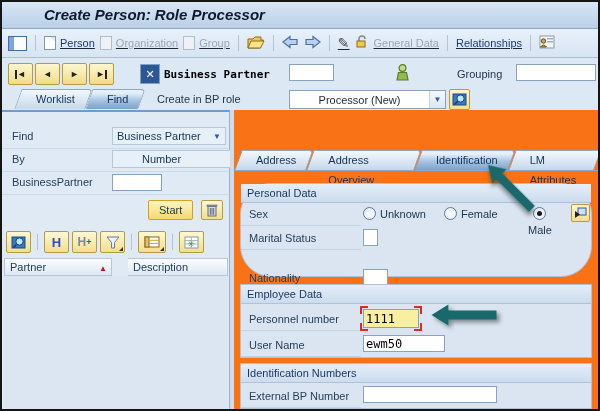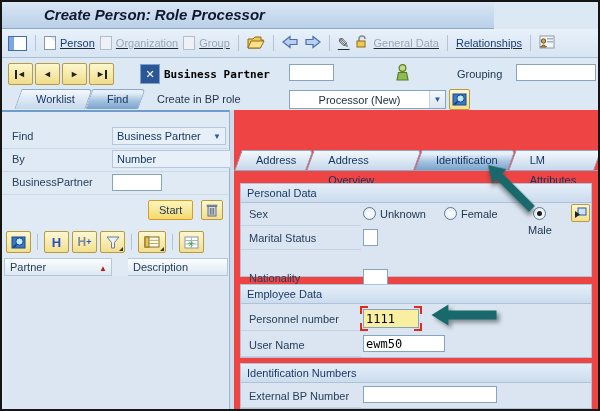--- a/index.html
+++ b/index.html
@@ -1,20 +1,20 @@
 <!DOCTYPE html>
 <html><head>
 <meta charset="utf-8">
 <style>
   html,body{margin:0;padding:0;background:#fff;}
   .screen{position:relative;width:600px;height:411px;box-sizing:border-box;border:2px solid #151515;
     background:#dce8f4;font-family:"Liberation Sans","DejaVu Sans",sans-serif;font-size:11px;color:#1c2b3a;overflow:hidden;}
   .abs{position:absolute;}
   
-  .titlebar{left:0;top:0;width:492px;height:27px;background:linear-gradient(#d9e6f5,#b9d0e8);
+  .titlebar{left:0;top:0;width:596px;height:27px;background:linear-gradient(#d9e6f5,#b9d0e8);
     border-bottom:1px solid #8fa8c8;line-height:26px;padding-left:42px;box-sizing:border-box;
     font-size:15px;font-weight:bold;font-style:italic;color:#10182e;}
   
   .toolbar{left:0;top:27px;width:596px;height:29px;background:linear-gradient(#e8f1fa,#d7e4f2);
     border-bottom:1px solid #aebfd4;display:flex;align-items:center;padding:0 6px;gap:5px;box-sizing:border-box;text-decoration:underline;}
   .tsep{width:1px;height:16px;background:#b3c3d6;margin:0 3px;}
   .tbtn{display:flex;align-items:center;gap:4px;color:#173d77;cursor:default;}
   .tbtn.disabled{color:#9aa6b4;}
   .pageicon{width:10px;height:12px;background:linear-gradient(225deg,#dfe6ee 3px,#fff 3px);
     border:1px solid #8a97a8;display:inline-block;}
@@ -55,21 +55,21 @@
   .leftpanel{left:0;top:108px;width:228px;height:301px;background:#e0eaf5;border-top:2px solid #6f9cc9;
     border-right:1px solid #9ab0cc;box-sizing:border-box;}
   .lrow{position:absolute;left:0;width:226px;height:22px;border-bottom:1px solid #cbdae9;}
   .lrow .lab{position:absolute;left:10px;top:4px;color:#27405c;}
   .thead{display:flex;height:18px;}
   .thcell{background:linear-gradient(#fbfdfe,#dde8f3);border:1px solid #b5c7dc;border-left:none;
     box-sizing:border-box;line-height:16px;padding:0 5px;color:#233c58;position:relative;}
   .sortasc{color:#c01818;font-size:8px;position:absolute;right:4px;top:2px;}
   .splitter{left:228px;top:108px;width:4px;height:301px;background:#cfdcec;border-right:1px solid #9ab0cc;}
   
-  .rightpanel{left:232px;top:108px;width:364px;height:301px;background:#ef4444;}
+  .rightpanel{left:232px;top:108px;width:364px;height:301px;background:#f97316;}
   .rtabs{position:absolute;left:4px;top:40px;display:flex;}
   .rtabline{position:absolute;left:0;top:60px;width:364px;height:1px;background:#8fa8c8;}
   .group{position:absolute;left:6px;width:352px;border:1px solid #b0c2d8;box-sizing:border-box;background:#dae5f1;}
   .ghead{height:18px;line-height:18px;padding-left:6px;background:linear-gradient(#e4eef8,#ccdcee);
     border-bottom:1px solid #b0c2d8;color:#15365f;}
   .grow{position:absolute;left:0;width:100%;height:22px;}
   .grow .lab{position:absolute;left:8px;top:4px;color:#27405c;}
   .grow .labline{position:absolute;left:0;top:21px;width:120px;border-bottom:1px solid #c3d3e4;}
   .radio{display:inline-block;width:11px;height:11px;border:1px solid #5a7a9a;border-radius:50%;
     background:radial-gradient(#ffffff,#dfe9f2);vertical-align:middle;position:relative;}
@@ -206,21 +206,21 @@
   <div class="abs leftpanel">
     <div class="lrow" style="top:14px;">
       <span class="lab">Find</span>
       <div class="flatcombo abs" style="left:110px;top:1px;width:114px;">
         <span class="val">Business Partner</span>
         <span class="dd">▼</span>
       </div>
     </div>
     <div class="lrow" style="top:37px;">
       <span class="lab">By</span>
-      <div class="flatcombo abs" style="left:110px;top:1px;width:134px;">
+      <div class="flatcombo abs" style="left:110px;top:1px;width:134px;padding-left:25px;">
         <span class="val">Number</span>
         <span class="dd">▼</span>
       </div>
     </div>
     <div class="lrow" style="top:60px;">
       <span class="lab">BusinessPartner</span>
       <input class="fld abs" style="left: 110px; top: 2px; width: 50px;" value="">
     </div>
     <button class="startbtn abs" style="left:146px;top:88px;">Start</button>
     <div class="ybtn abs" style="left:199px;top:88px;width:22px;height:20px;">
@@ -293,21 +293,21 @@
 
   <div class="abs rightpanel">
     <div class="rtabs">
       <div class="tab"><span>Address</span></div>
       <div class="tab"><span>Address Overview</span></div>
       <div class="tab active"><span>Identification</span></div>
       <div class="tab"><span>LM Attributes</span></div>
     </div>
     <div class="rtabline"></div>
 
-    <div class="group" style="top:73px;height:94px;">
+    <div class="group" style="top:73px;height:94px;border-radius:31px;">
       <div class="ghead">Personal Data</div>
       <div class="grow" style="top:20px;">
         <span class="lab">Sex</span>
         <span class="labline"></span>
         <span class="ropt" style="left:122px;">
           <span class="radio"></span>
           <span>Unknown</span>
         </span>
         <span class="ropt" style="left:203px;">
           <span class="radio"></span>

